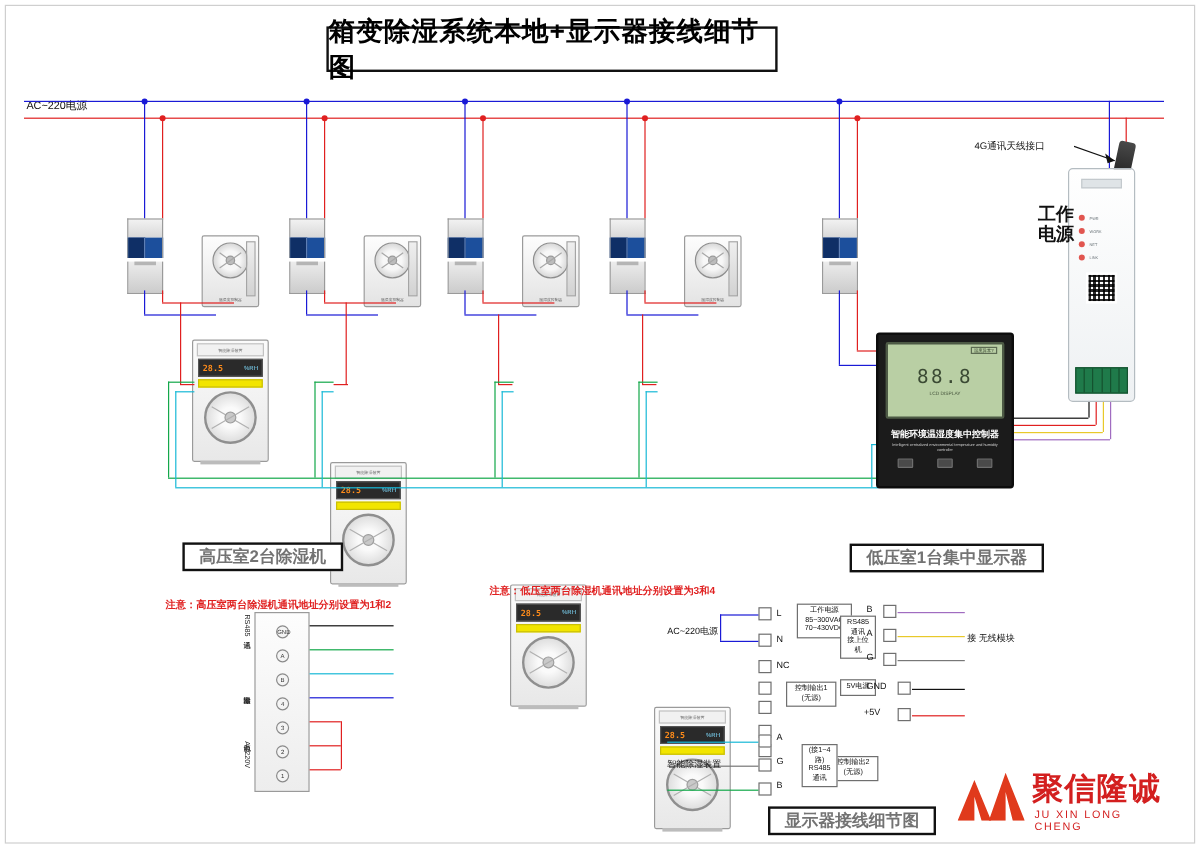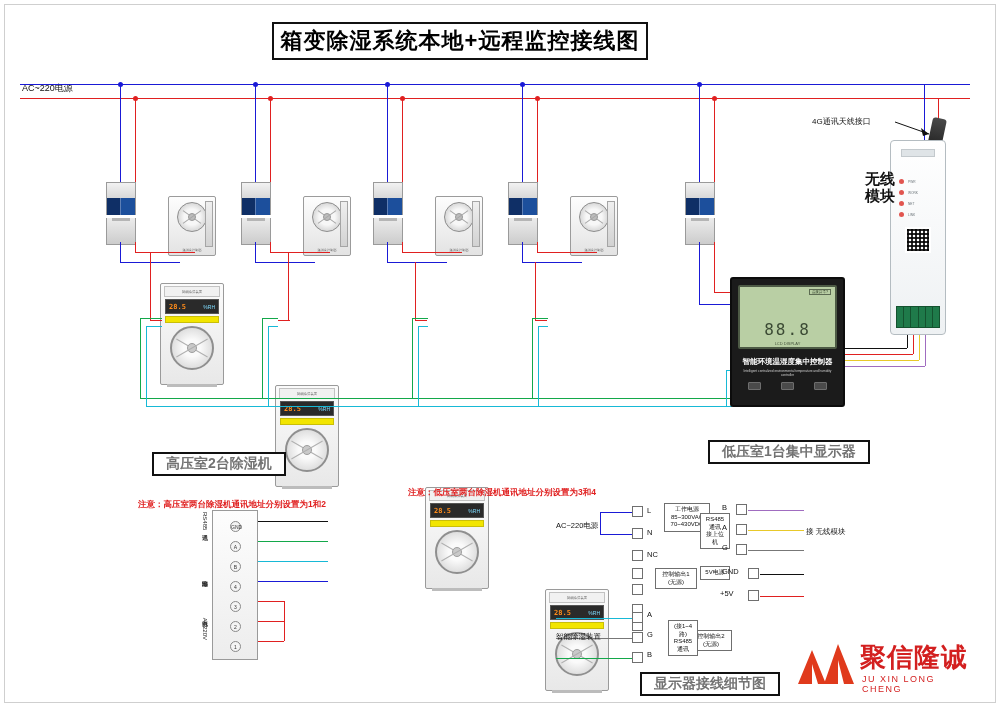--- a/index.html
+++ b/index.html
@@ -90,21 +90,21 @@
   }
   .dhm .fan::after { transform:translate(-50%,-50%) rotate(-30deg); }
   .dhm .fan i { position:absolute; left:50%; top:50%; width:10px; height:10px; margin:-5px 0 0 -5px;
                 background:#c9c9c9; border:1px solid #9e9e9e; border-radius:50%; }
   .dhm .feet { position:absolute; bottom:-3px; left:6px; right:6px; height:3px; background:#bcbcbc; }
 
   
   .ctrl { left:730px; top:277px; width:115px; height:130px;
           background:#1b1b1b; border:2px solid #0c0c0c; border-radius:3px; padding:6px; }
   .ctrl .lcd { height:64px; background:#b9cfa4; border:2px solid #4d5a45; border-radius:2px;
-               position:relative; padding:19px; }
+               position:relative; padding:3px; }
   .ctrl .lcd .tag { position:absolute; right:4px; top:2px; font-size:3.6px; color:#2c3a26;
                     border:1px solid #5c6b52; padding:0 2px; }
   .ctrl .lcd .big { margin-top:14px; text-align:center; font-size:16px; color:#3b4a34;
                     font-family:"DejaVu Sans Mono", monospace; letter-spacing:2px; }
   .ctrl .lcd .sub { text-align:center; font-size:4px; color:#45543c; margin-top:2px; }
   .ctrl .name { color:#fff; font-size:7.5px; text-align:center; margin-top:8px; font-weight:bold; }
   .ctrl .en { color:#cfcfcf; font-size:3.2px; text-align:center; line-height:1.3; margin-top:2px; }
   .ctrl .keys { display:flex; justify-content:space-around; margin-top:5px; }
   .ctrl .keys i { width:13px; height:8px; background:#4a4a4a; border:1px solid #6d6d6d; border-radius:1px; }
 
@@ -159,21 +159,21 @@
   .logo .en { position:absolute; left:64px; top:34px; font-size:9px; color:#d31f1f; letter-spacing:1.5px; }
 </style>
 </head>
 <body>
 
 <div id="stage">
 
   <div class="abs frame"></div>
 
   <div class="abs title-box">
-    <span>箱变除湿系统本地+远程监控接线图</span>
+    <span>箱变除湿系统本地+显示器接线细节图</span>
   </div>
 
   <div class="abs label-src">AC~220电源</div>
 
   <div class="abs wire h w-blue" style="left:20px; top:84px; width:950px;"></div>
 
   <div class="abs wire h w-red" style="left:20px; top:98px; width:950px;"></div>
 
   <div class="abs dot" style="left:118px; top:82px;"></div>
   <div class="abs dot" style="left:253px; top:82px;"></div>
@@ -445,30 +445,30 @@
     <div class="qr"></div>
     <div class="term">
       <i></i>
         <i></i>
         <i></i>
         <i></i>
         <i></i>
         <i></i>
     </div>
   </div>
-  <div class="abs wmod-title">无线模块</div>
+  <div class="abs wmod-title">工作电源</div>
 
   <div class="abs cap-box" style="left:152px; top:452px;">
     <span>高压室2台除湿机</span>
   </div>
   <div class="abs note" style="left:138px; top:499px;">注意：高压室两台除湿机通讯地址分别设置为1和2</div>
 
   <div class="abs note" style="left:408px; top:487px;">注意：低压室两台除湿机通讯地址分别设置为3和4</div>
 
-  <div class="abs cap-box" style="left:708px; top:440px;">
+  <div class="abs cap-box" style="left:708px; top:453px;">
     <span>低压室1台集中显示器</span>
   </div>
 
   <div class="abs strip">
     <div class="t" style="top:10px;">GND</div>
     <div class="t" style="top:30px;">A</div>
     <div class="t" style="top:50px;">B</div>
     <div class="t" style="top:70px;">4</div>
     <div class="t" style="top:90px;">3</div>
     <div class="t" style="top:110px;">2</div>

